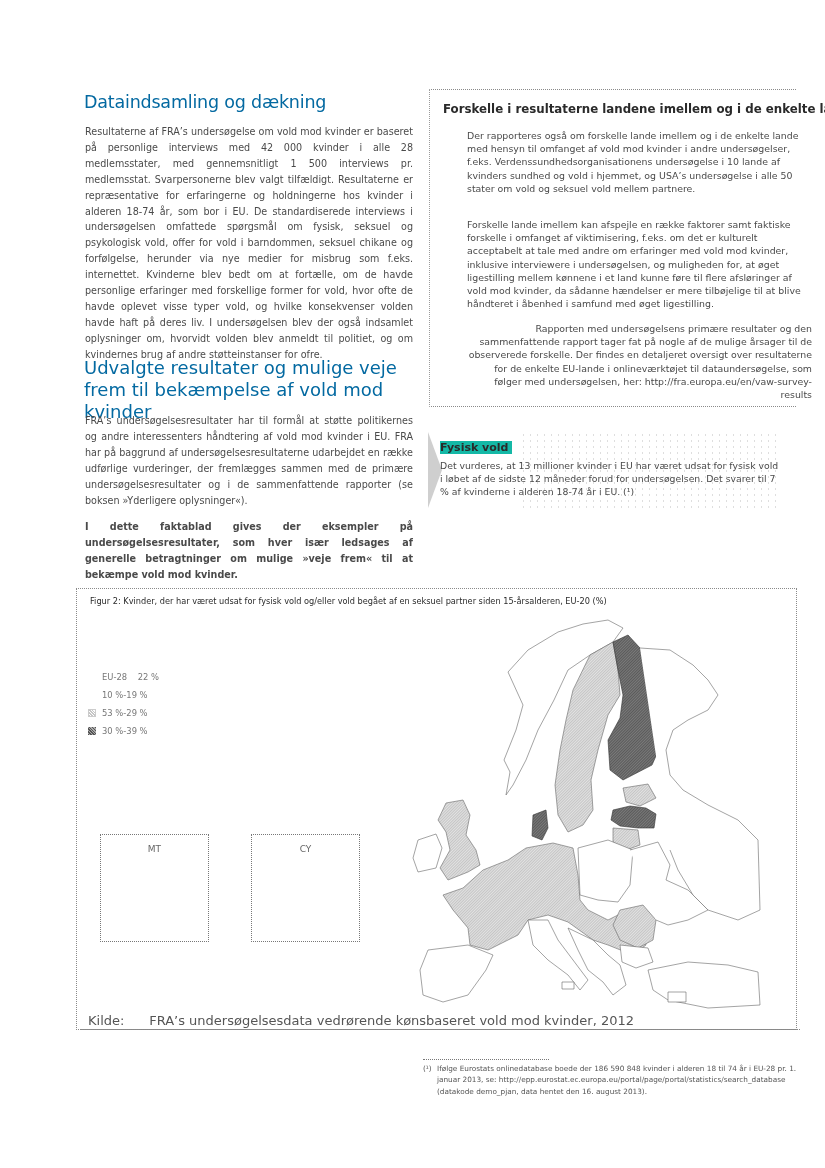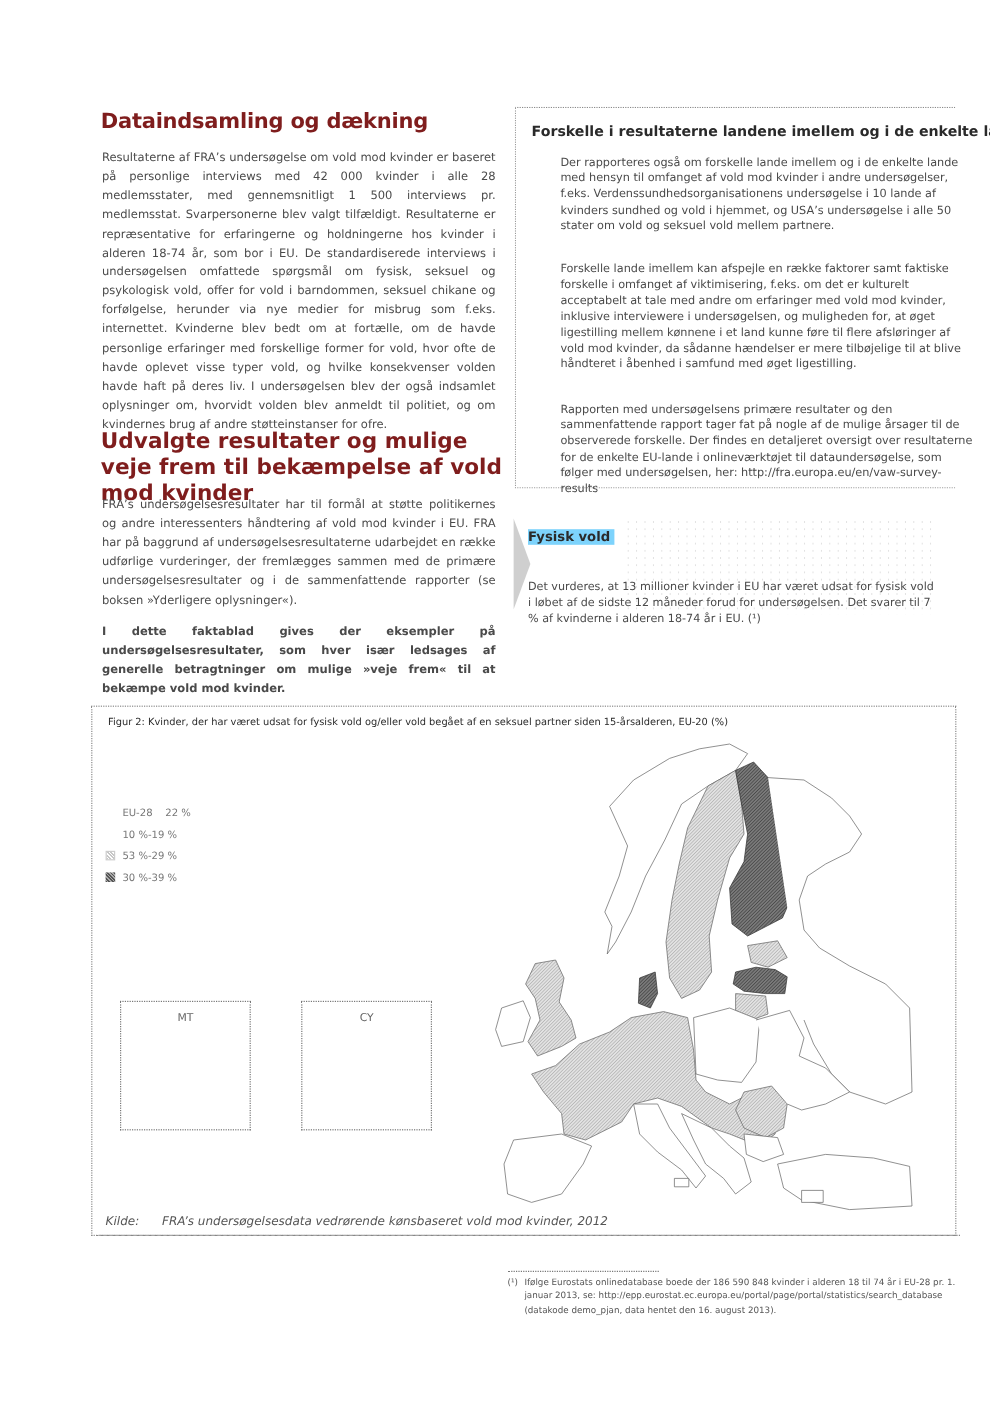--- a/index.html
+++ b/index.html
@@ -2,55 +2,55 @@
 <html><head>
 <meta charset="utf-8">
 <style>
   * { box-sizing: border-box; margin: 0; padding: 0; }
   html, body { width: 825px; height: 1168px; background: #ffffff; overflow: hidden; }
   body { position: relative; font-family: "DejaVu Sans", sans-serif; color: #3a3a3a; }
 
   .abs { position: absolute; }
 
   
-  .h2 { font-family: "DejaVu Sans", sans-serif; font-weight: bold; color: #7f1d1d; }
+  .h2 { font-family: "DejaVu Sans", sans-serif; font-weight: normal; color: #0369a1; }
   #h-data { left: 84px; top: 92px; font-size: 17.5px; letter-spacing: -0.2px; }
   #p-data { left: 85px; top: 124px; width: 328px; font-size: 9.6px; line-height: 15.9px; text-align: justify; color: #4a4a4a; }
   #h-udv { left: 84px; top: 357px; font-size: 18px; line-height: 22px; width: 340px; }
   #p-udv1 { left: 85px; top: 413px; width: 328px; font-size: 9.6px; line-height: 15.9px; text-align: justify; color: #4a4a4a; }
   #p-udv2 { left: 85px; top: 519px; width: 328px; font-size: 9.6px; line-height: 15.9px; text-align: justify; color: #4a4a4a; font-weight: bold; }
 
   
   #box-forskelle { left: 429px; top: 89px; width: 367px; height: 318px; border-top: 1px dotted #8a8a8a; border-bottom: 1px dotted #8a8a8a; border-left: 1px dotted #9a9a9a; }
   #h-forsk { left: 443px; top: 102px; font-size: 11.8px; color: #2a2a2a; white-space: nowrap; }
   .rp { font-size: 9.4px; line-height: 13.2px; color: #4a4a4a; width: 345px; margin-left: 24px; }
   #p-forsk1 { left: 443px; top: 129px; }
   #p-forsk2 { left: 443px; top: 218px; }
-  #p-forsk3 { left: 443px; top: 335px; }
+  #p-forsk3 { left: 443px; top: 322px; text-align: right; }
   #fv-tri { left: 428px; top: 432px; width: 0; height: 0; border-top: 38px solid transparent; border-bottom: 38px solid transparent; border-left: 14px solid #cfcfcf; }
   #fv-dots { left: 520px; top: 432px; width: 260px; height: 80px;
     background-image: radial-gradient(#c8c8c8 0.6px, transparent 0.8px); background-size: 7px 6px; opacity: 0.6; }
-  #fv-title { left: 440px; top: 441px; font-size: 11px; font-weight: bold; color: #2a2a2a; background: #7dd3fc; padding-right: 4px; }
-  #fv-text { left: 440px; top: 459px; width: 340px; font-size: 9.3px; line-height: 13.2px; color: #4a4a4a; margin-top: 24px; }
+  #fv-title { left: 440px; top: 441px; font-size: 11px; font-weight: bold; color: #2a2a2a; background: #14b8a6; padding-right: 4px; }
+  #fv-text { left: 440px; top: 459px; width: 340px; font-size: 9.3px; line-height: 13.2px; color: #4a4a4a; }
 
   
   #figure { left: 76px; top: 588px; width: 721px; height: 442px; border: 1px dotted #8a8a8a; }
   #fig-title { left: 90px; top: 596px; font-size: 8.2px; color: #2a2a2a; white-space: nowrap; }
   #legend { left: 88px; top: 668px; font-size: 8.4px; color: #777; }
   .lg-row { height: 18px; display: flex; align-items: center; gap: 6px; }
   .sw { width: 8px; height: 8px; display: inline-block; }
   .sw.none { background: transparent; }
   .sw.light { background: repeating-linear-gradient(45deg, #c6c6c6 0 1px, #fff 1px 2px); border: 0.5px solid #ccc; }
   .sw.dark { background: repeating-linear-gradient(45deg, #555 0 1px, #aaa 1px 2px); }
   .inset { border: 1px dotted #777; width: 109px; height: 108px; }
   #inset-mt { left: 100px; top: 834px; }
   #inset-cy { left: 251px; top: 834px; }
   .inset-label { display: block; text-align: center; margin-top: 9px; font-size: 9px; color: #666; }
   #map { left: 408px; top: 610px; width: 360px; height: 400px; }
-  #source { left: 88px; top: 1013px; font-size: 10px; color: #555; font-style: italic; white-space: nowrap; }
+  #source { left: 88px; top: 1013px; font-size: 13px; color: #555; white-space: nowrap; }
   #source-rule { left: 80px; top: 1029px; width: 720px; border-top: 1px dotted #888; }
 
   
   #fn-rule { left: 423px; top: 1059px; width: 126px; border-top: 1px dotted #777; }
   #footnote { left: 423px; top: 1063px; width: 378px; font-size: 7.3px; line-height: 11.4px; color: #555; }
   #footnote .num { position: absolute; left: 0; top: 0; }
   #footnote .txt { display: block; margin-left: 14px; }
 </style>
 </head>
 <body>

